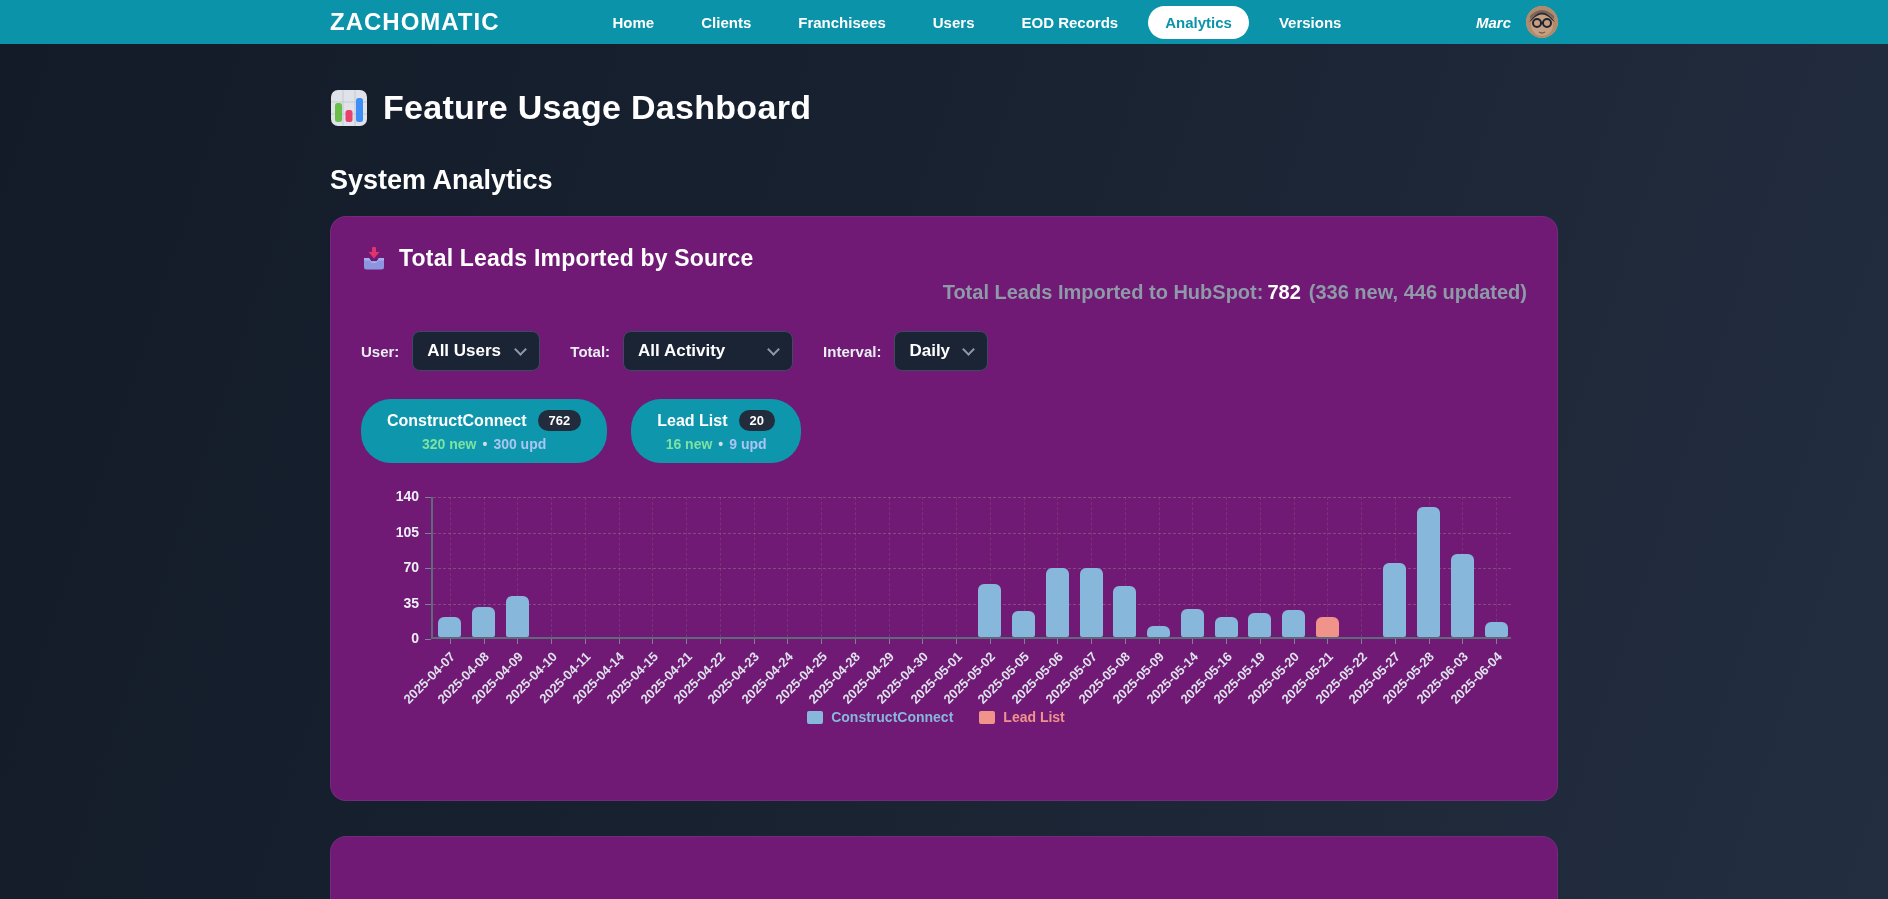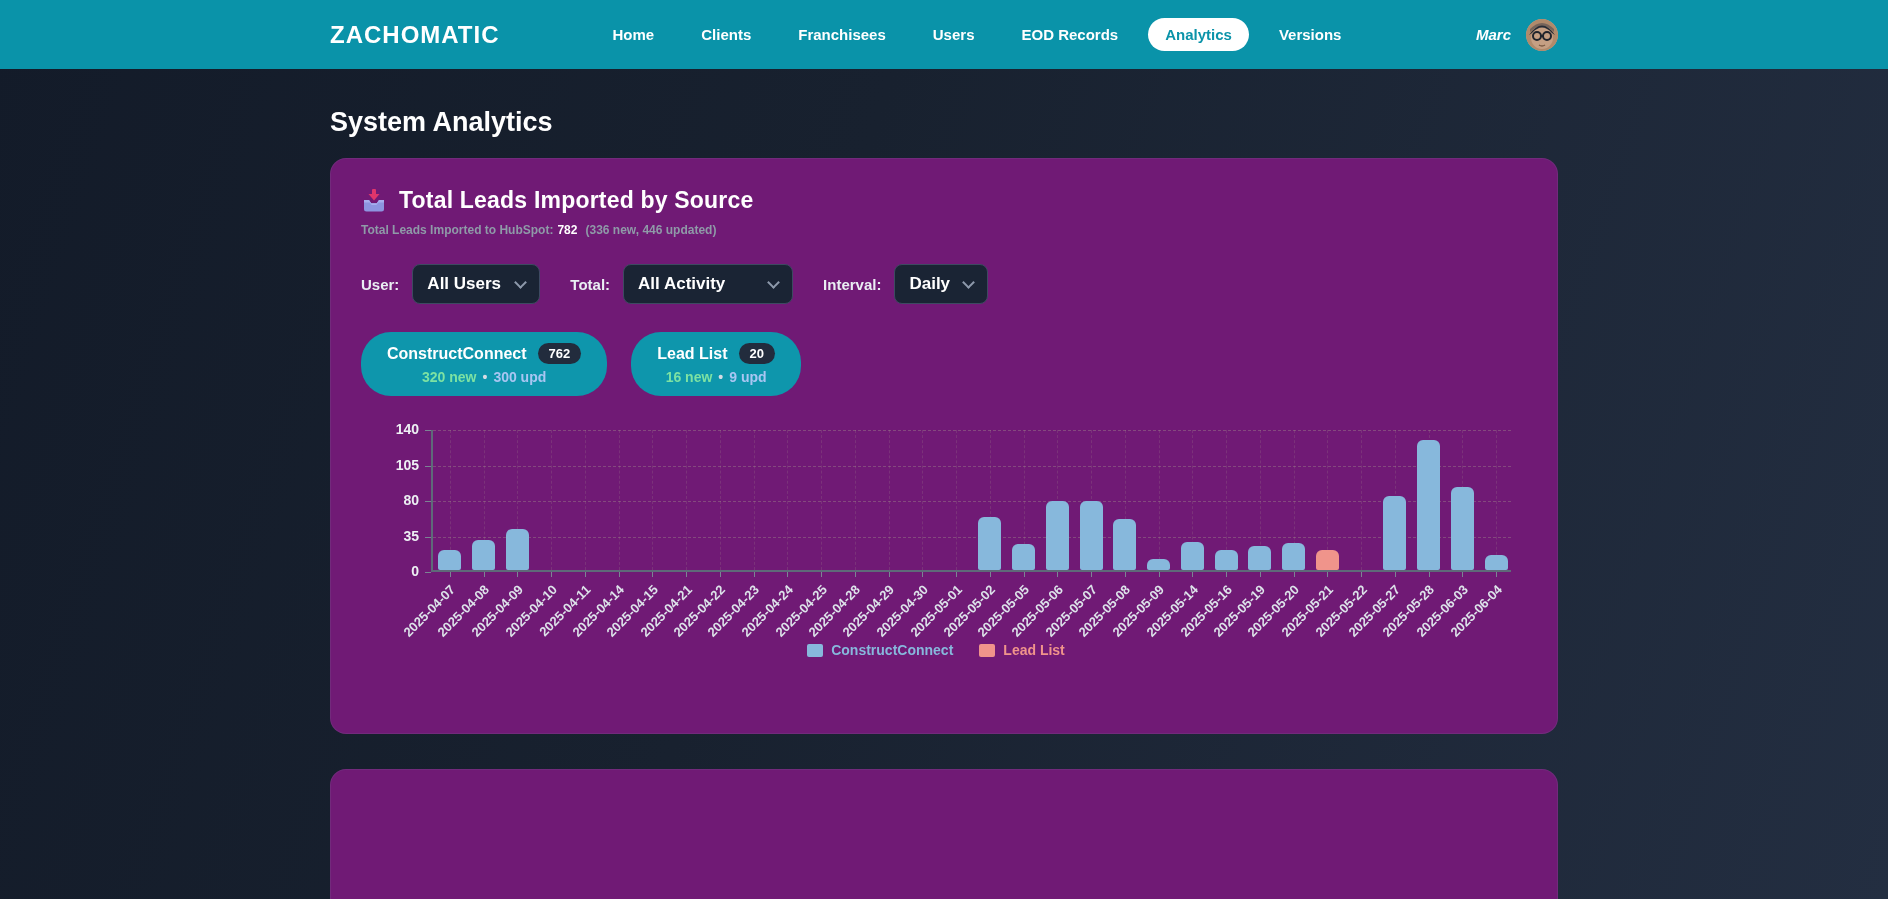--- a/index.html
+++ b/index.html
@@ -3,41 +3,41 @@
 <meta charset="utf-8">
 <style>
   * { margin:0; padding:0; box-sizing:border-box; }
   html,body { width:1888px; height:899px; overflow:hidden; }
   body {
     font-family:"Liberation Sans","DejaVu Sans",sans-serif;
     font-weight:bold;
     background:linear-gradient(108deg,#131b29 0%,#18212f 42%,#232e41 100%);
     color:#fff;
   }
-  .navbar { height:69px; background:#0a93a9; display:flex; align-items:center; }
+  .navbar { height:44px; background:#0a93a9; display:flex; align-items:center; }
   .nav-inner { width:1228px; margin:0 auto; display:flex; align-items:center; }
   .brand { font-size:24px; letter-spacing:1px; color:#fff; cursor:pointer; }
   .nav-links { display:flex; align-items:center; gap:13px; margin-left:96px; }
   .nav-link { font-size:15px; color:#fff; padding:8px 17px; border-radius:19px; cursor:pointer; white-space:nowrap; }
   .nav-link.active { background:#fff; color:#0a93a9; }
   .nav-user { margin-left:auto; display:flex; align-items:center; gap:15px; }
   .nav-user > span.uname { font-size:15px;font-style:italic; }
   .avatar { width:32px; height:32px; border-radius:50%; overflow:hidden; display:block; background:#c59f83; cursor:pointer; }
   .container { width:1228px; margin:0 auto; }
   .page-title-row { display:flex; align-items:center; gap:15px; margin-top:44px; }
   .page-title-row h1 { font-size:34px; letter-spacing:0.3px; }
   .page-subtitle { font-size:18px; color:#b9c3cd; margin-top:10px; }
   .section-title { font-size:27px; margin-top:38px; }
   .card {
     background:#701a75; border:1px solid rgba(130,145,170,0.14);
     border-radius:16px; padding:28px 30px 75px 30px; margin-top:20px;
   }
   .card-title-row { display:flex; align-items:center; gap:12px; }
   .card-title-row h3 { font-size:23px; letter-spacing:0.2px; }
-  .card-sub { font-size:12px; color:#8f9aa8; margin-top:9px; }
+  .card-sub { font-size:20px; color:#8f9aa8; margin-top:9px;text-align:right; }
   .card-sub strong { color:#fff; margin:0 4px; }
   .card-sub .detail { margin-left:4px; }
   .filters { display:flex; align-items:center; gap:30px; margin-top:27px; }
   .filter-group { display:flex; align-items:center; gap:13px; }
   .filter-group label { font-size:15px; color:#eaeef3; }
   .select {
     display:flex; align-items:center; justify-content:space-between;
     background:#1a2434; border:1px solid #3d4a61; border-radius:8px;
     padding:9px 14px; font-size:17px; color:#fff; cursor:pointer;
   }
@@ -97,20 +97,32 @@
           <circle cx="21" cy="17" r="4" stroke="#20242c" stroke-width="2" fill="none"></circle>
           <line x1="15" y1="17" x2="17" y2="17" stroke="#20242c" stroke-width="2"></line>
           <path d="M13 26 Q16 28 19 26" stroke="#7a5a43" stroke-width="1.5" fill="none"></path>
         </svg>
       </span>
     </div>
   </div>
 </nav>
 
 <div class="container">
+  <div class="page-title-row">
+    <span>
+      <svg width="38" height="38" viewBox="0 0 38 38">
+        <rect x="1" y="1" width="36" height="36" rx="7" fill="#dfe3e9"></rect>
+        <path d="M1 13 h36 M1 25 h36 M13 1 v36 M25 1 v36" stroke="#c3c9d2" stroke-width="1"></path>
+        <rect x="5" y="14" width="7" height="19" rx="2.5" fill="#6abf4b"></rect>
+        <rect x="15.5" y="21" width="7" height="12" rx="2.5" fill="#e8416d"></rect>
+        <rect x="26" y="9" width="7" height="24" rx="2.5" fill="#3e8ef7"></rect>
+      </svg>
+    </span>
+    <h1>Feature Usage Dashboard</h1>
+  </div>
   <h2 class="section-title">System Analytics</h2>
 
   <section class="card">
     <div class="card-title-row">
       <span>
         <svg width="26" height="26" viewBox="0 0 26 26">
           <rect x="11" y="1" width="4" height="6" rx="1" fill="#e0356b"></rect>
           <path d="M7.5 6 h11 L13 12.5 Z" fill="#e0356b"></path>
           <path d="M3 12 h5 l2.2 3.2 h5.6 L18 12 h5 v9 a2.5 2.5 0 0 1 -2.5 2.5 h-15 A2.5 2.5 0 0 1 3 21 Z" fill="#8d95e0"></path>
           <path d="M3 12 h5 l2.2 3.2 h5.6 L18 12 h5 v2.5 h-5.7 l-2 2.6 h-4.6 l-2-2.6 H3 Z" fill="#a7aeee"></path>
@@ -165,21 +177,21 @@
       </div>
     </div>
 
     <div class="chart">
       <div class="chart-row">
         <div class="ygutter">
             <div class="ylab" style="top: 133px;">0</div>
             <div class="ytickmark" style="top: 142px;"></div>
             <div class="ylab" style="top: 97.5px;">35</div>
             <div class="ytickmark" style="top: 106.5px;"></div>
-            <div class="ylab" style="top: 62px;">80</div>
+            <div class="ylab" style="top: 62px;">70</div>
             <div class="ytickmark" style="top: 71px;"></div>
             <div class="ylab" style="top: 26.5px;">105</div>
             <div class="ytickmark" style="top: 35.5px;"></div>
             <div class="ylab" style="top: -9px;">140</div>
             <div class="ytickmark" style="top: 0px;"></div>
           </div>
         <div class="plot">
             <div class="hgrid" style="top: 106.5px;"></div>
             <div class="hgrid" style="top: 71px;"></div>
             <div class="hgrid" style="top: 35.5px;"></div>

